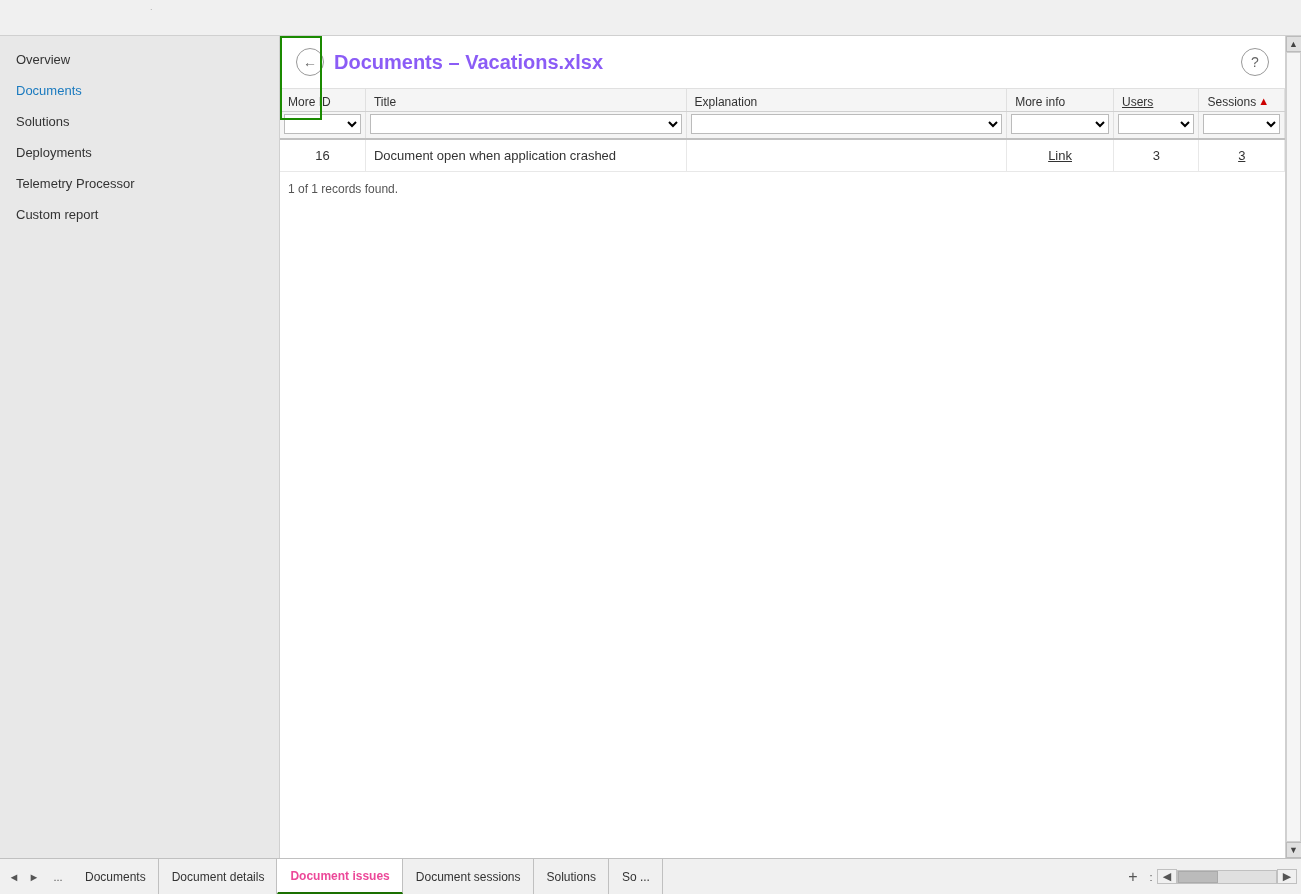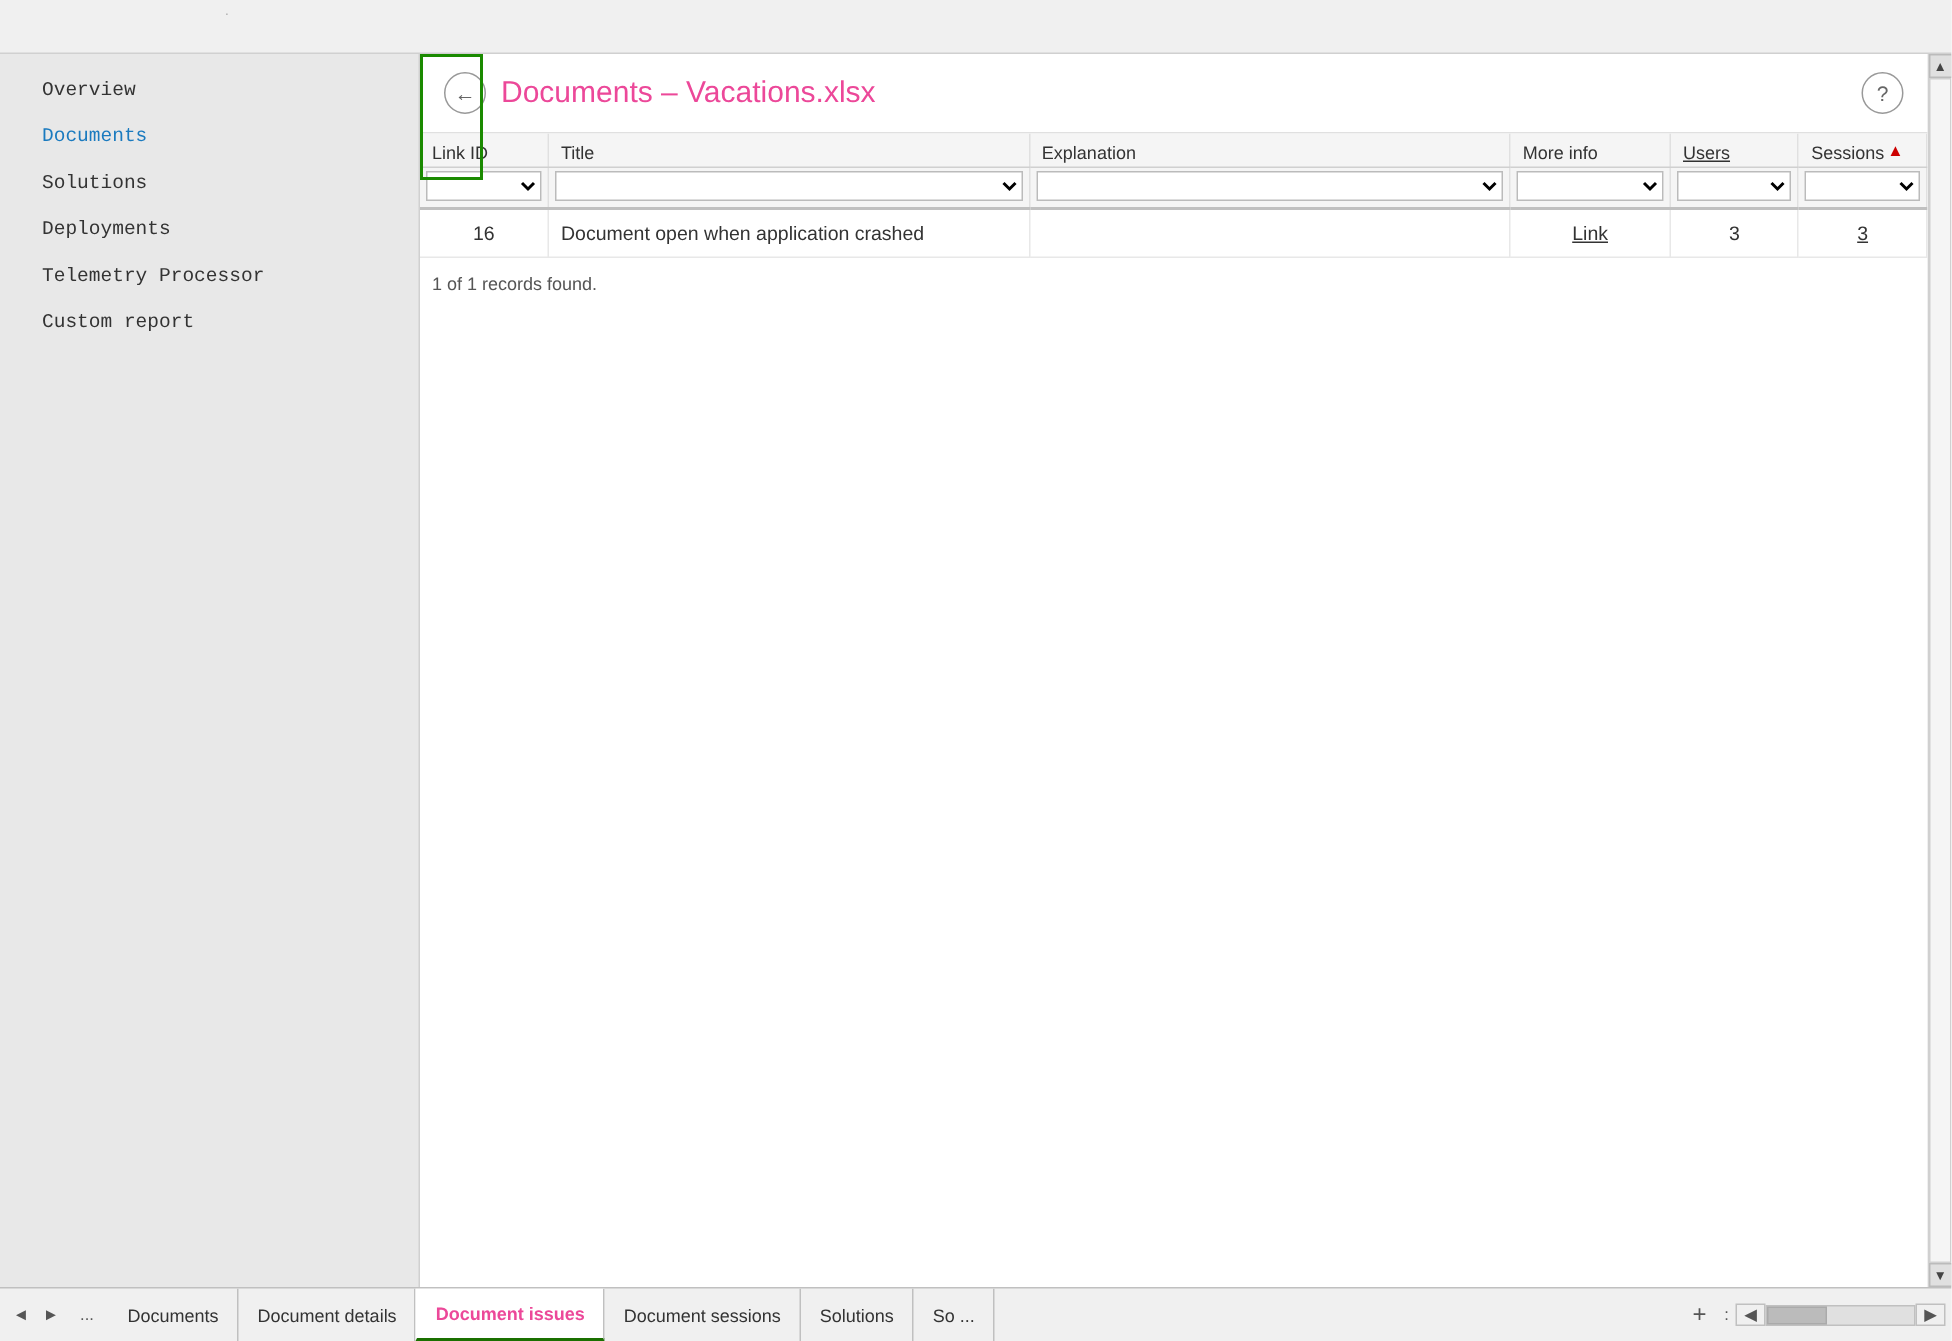--- a/index.html
+++ b/index.html
@@ -33,25 +33,24 @@
 
     
     .sidebar {
       width: 280px;
       background: #e8e8e8;
       border-right: 1px solid #d0d0d0;
       padding-top: 8px;
       flex-shrink: 0;
     }
     .sidebar-item {
-      padding: 8px 28px;
+      padding: 8px 16px;
       cursor: pointer;
       color: #333;
       font-size: 13px;
-      font-family: Liberation Mono, monospace;
     }
     .sidebar-item.active {
       color: #1a7abf;
     }
 
     
     .content-area {
       flex: 1;
       background: #fff;
       display: flex;
@@ -75,22 +74,22 @@
       display: flex;
       align-items: center;
       justify-content: center;
       cursor: pointer;
       color: #666;
       font-size: 14px;
       background: #fff;
     }
     .content-title {
       font-size: 20px;
-      font-weight: 400;
-      color: #ec4899;
+      font-weight: 700;
+      color: #8b5cf6;
       flex: 1;
     }
     .help-button {
       width: 28px;
       height: 28px;
       border-radius: 50%;
       border: 1.5px solid #999;
       display: flex;
       align-items: center;
       justify-content: center;
@@ -369,21 +368,21 @@
       <div class="help-button">
         <span>?</span>
       </div>
     </div>
 
     <div class="table-wrapper">
       <table>
         <thead>
           <tr class="col-header-row">
             <th class="col-event-id">
-              <span>Link ID</span>
+              <span>More ID</span>
             </th>
             <th class="col-title">
               <span>Title</span>
             </th>
             <th class="col-explanation">
               <span>Explanation</span>
             </th>
             <th class="col-more-info">
               <span>More info</span>
             </th>

